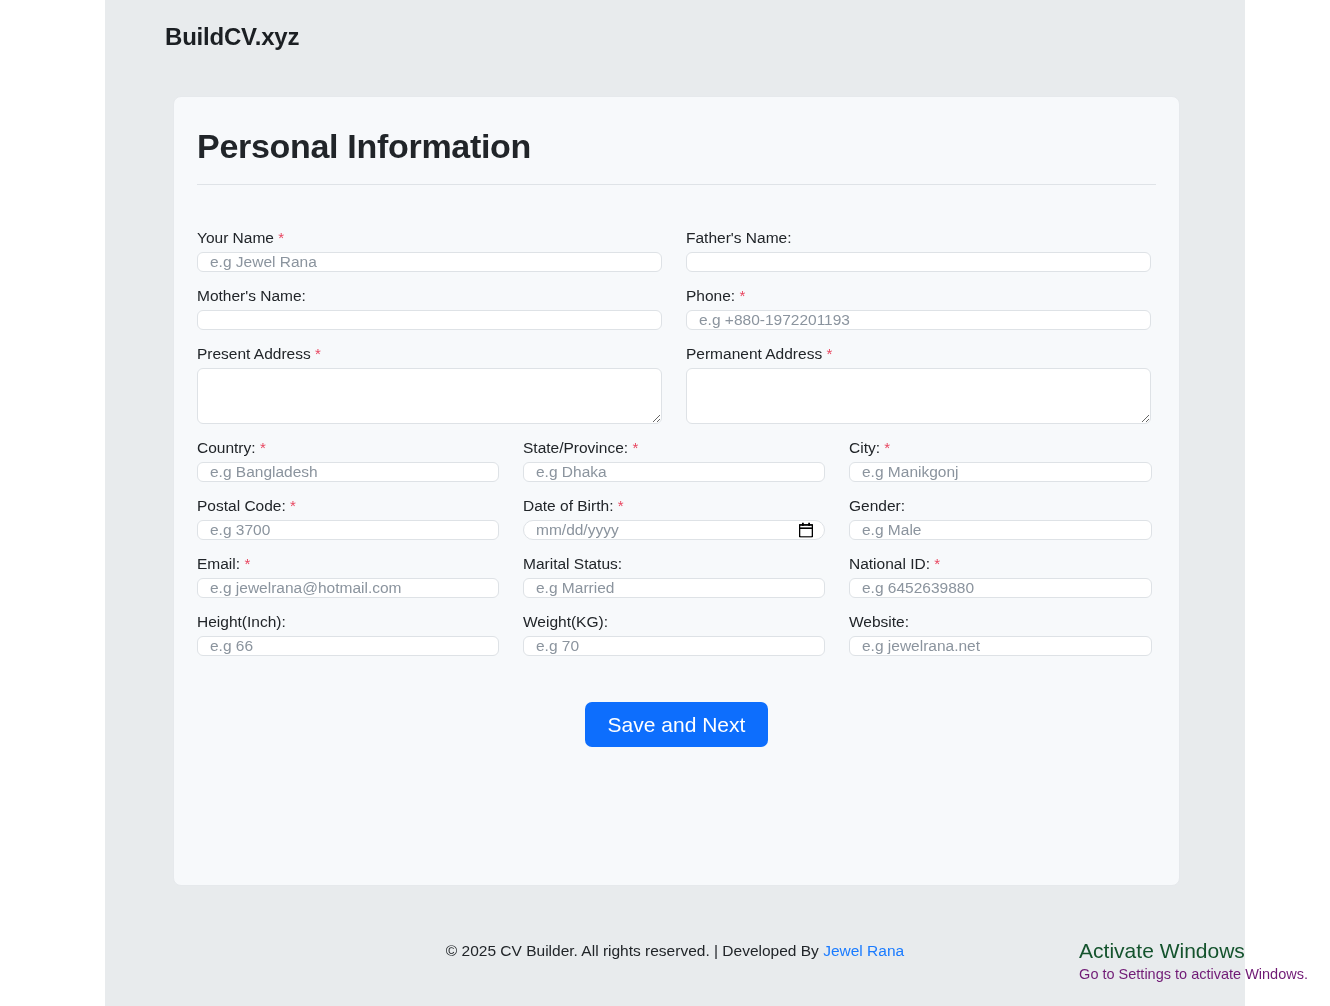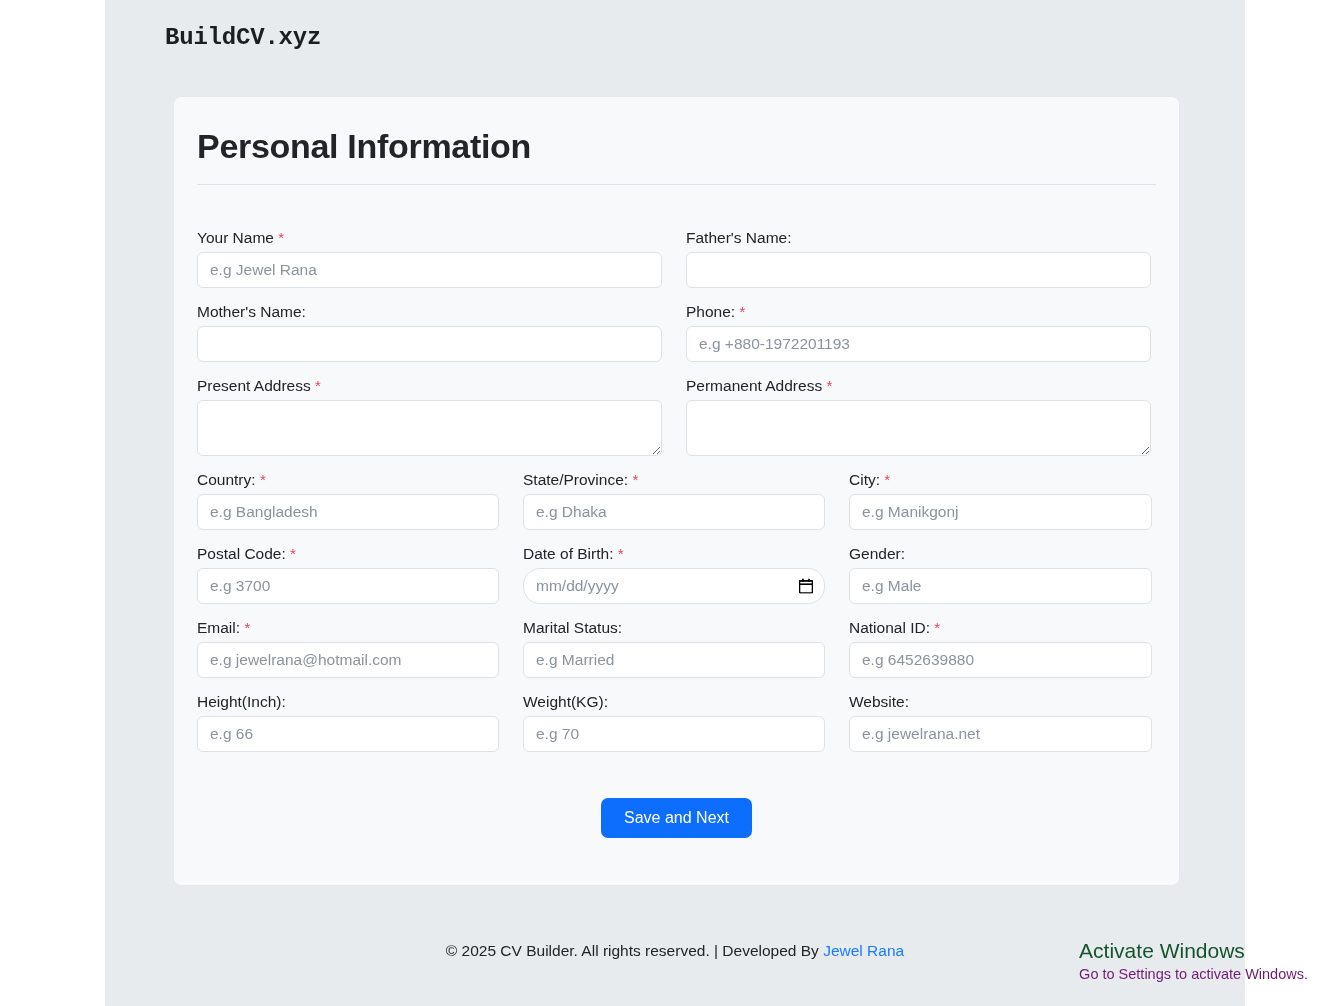--- a/index.html
+++ b/index.html
@@ -23,21 +23,20 @@
     overflow: hidden;
   }
 
   
   .navbar {
     height: 74px;
     display: flex;
     align-items: center;
     justify-content: space-between;
     padding: 0 55px 0 60px;
-    font-family: Liberation Mono, monospace;
   }
   .brand {
     font-size: 24px;
     font-weight: bold;
     color: #1b1f23;
     letter-spacing: -0.2px;
   }
   .navlinks {
     display: flex;
     align-items: center;
@@ -92,21 +91,21 @@
     display: block;
     font-size: 15.5px;
     color: #212529;
     margin: 0 0 5px 0;
     line-height: 19px;
   }
   .req { color: #e8455f; font-size: 15px; }
 
   .inp {
     width: 100%;
-    height: 36px;
+    height: 20px;
     border: 1px solid #dee2e6;
     border-radius: 6px;
     background: #ffffff;
     font-size: 15.5px;
     font-family: "Liberation Sans", sans-serif;
     color: #212529;
     padding: 0 12px;
     outline: none;
   }
   .inp::placeholder { color: #8b949e; opacity: 1; }
@@ -146,21 +145,21 @@
   .btn-area {
     display: flex;
     justify-content: center;
     margin-top: 46px;
   }
   .btn-primary {
     background: #0d6efd;
     color: #ffffff;
     border: none;
     border-radius: 7px;
-    font-size: 16px;
+    font-size: 21px;
     font-family: "Liberation Sans", sans-serif;
     padding: 12px 23px;
     cursor: pointer;
     line-height: 1;
   }
 
   
   .footer {
     text-align: center;
     font-size: 15.5px;

